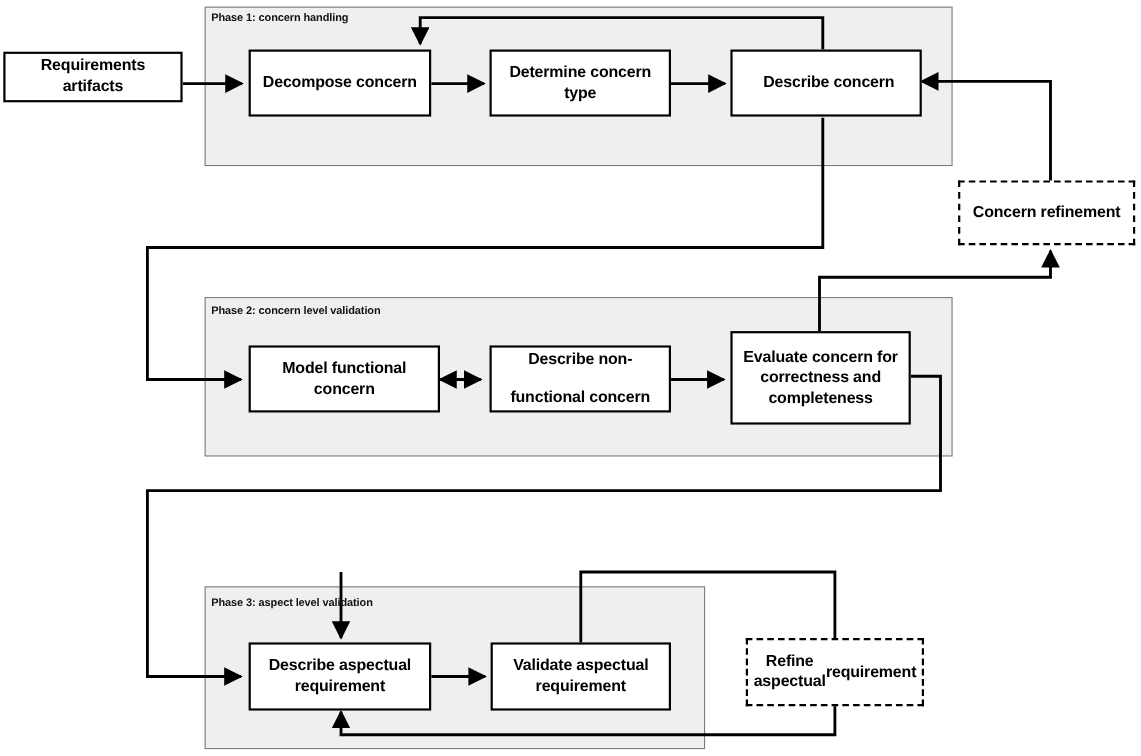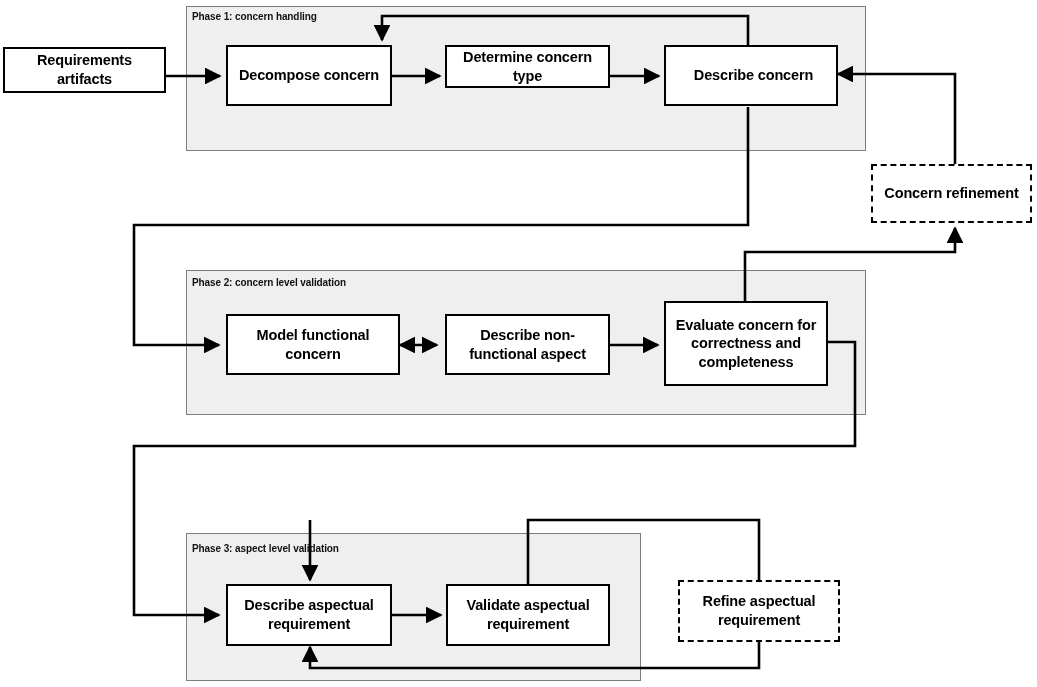--- a/index.html
+++ b/index.html
@@ -117,57 +117,57 @@
 
   <div class="node" style="left:3px; top:47px; width:163px; height:46px; flex-direction:column;">
     <span>Requirements</span>
     <span>artifacts</span>
   </div>
 
   <div class="node" style="left:226px; top:45px; width:166px; height:61px;">
     <span>Decompose concern</span>
   </div>
 
-  <div class="node" style="left:445px; top:45px; width:165px; height:43px; flex-direction:column;">
+  <div class="node" style="left:445px; top:45px; width:165px; height:61px; flex-direction:column;">
     <span>Determine concern</span>
     <span>type</span>
   </div>
 
   <div class="node" style="left:664px; top:45px; width:174px; height:61px;padding-left:10px;">
     <span>Describe concern</span>
   </div>
 
   <div class="node dashed" style="left:871px; top:164px; width:161px; height:59px;">
     <span>Concern refinement</span>
   </div>
 
   <div class="node" style="left:226px; top:314px; width:174px; height:61px; flex-direction:column;">
     <span>Model functional</span>
     <span>concern</span>
   </div>
 
-  <div class="node" style="left:445px; top:314px; width:165px; height:61px; flex-direction:column;">
+  <div class="node" style="left:445px; top:314px; width:165px; height:61px; flex-direction:column;justify-content:space-between;">
     <span>Describe non-</span>
-    <span>functional aspect</span>
+    <span>functional concern</span>
   </div>
 
   <div class="node" style="left:664px; top:301px; width:164px; height:85px; flex-direction:column;">
     <span>Evaluate concern for</span>
     <span>correctness and</span>
     <span>completeness</span>
   </div>
 
   <div class="node" style="left:226px; top:584px; width:166px; height:62px; flex-direction:column;">
     <span>Describe aspectual</span>
     <span>requirement</span>
   </div>
 
   <div class="node" style="left:446px; top:584px; width:164px; height:62px; flex-direction:column;text-align:right;">
     <span>Validate aspectual</span>
     <span>requirement</span>
   </div>
 
-  <div class="node dashed" style="left:678px; top:580px; width:162px; height:62px; flex-direction:column;">
+  <div class="node dashed" style="left:678px; top:580px; width:162px; height:62px; ">
     <span>Refine aspectual</span>
     <span>requirement</span>
   </div>
 
 </div>
 
 </body></html>

